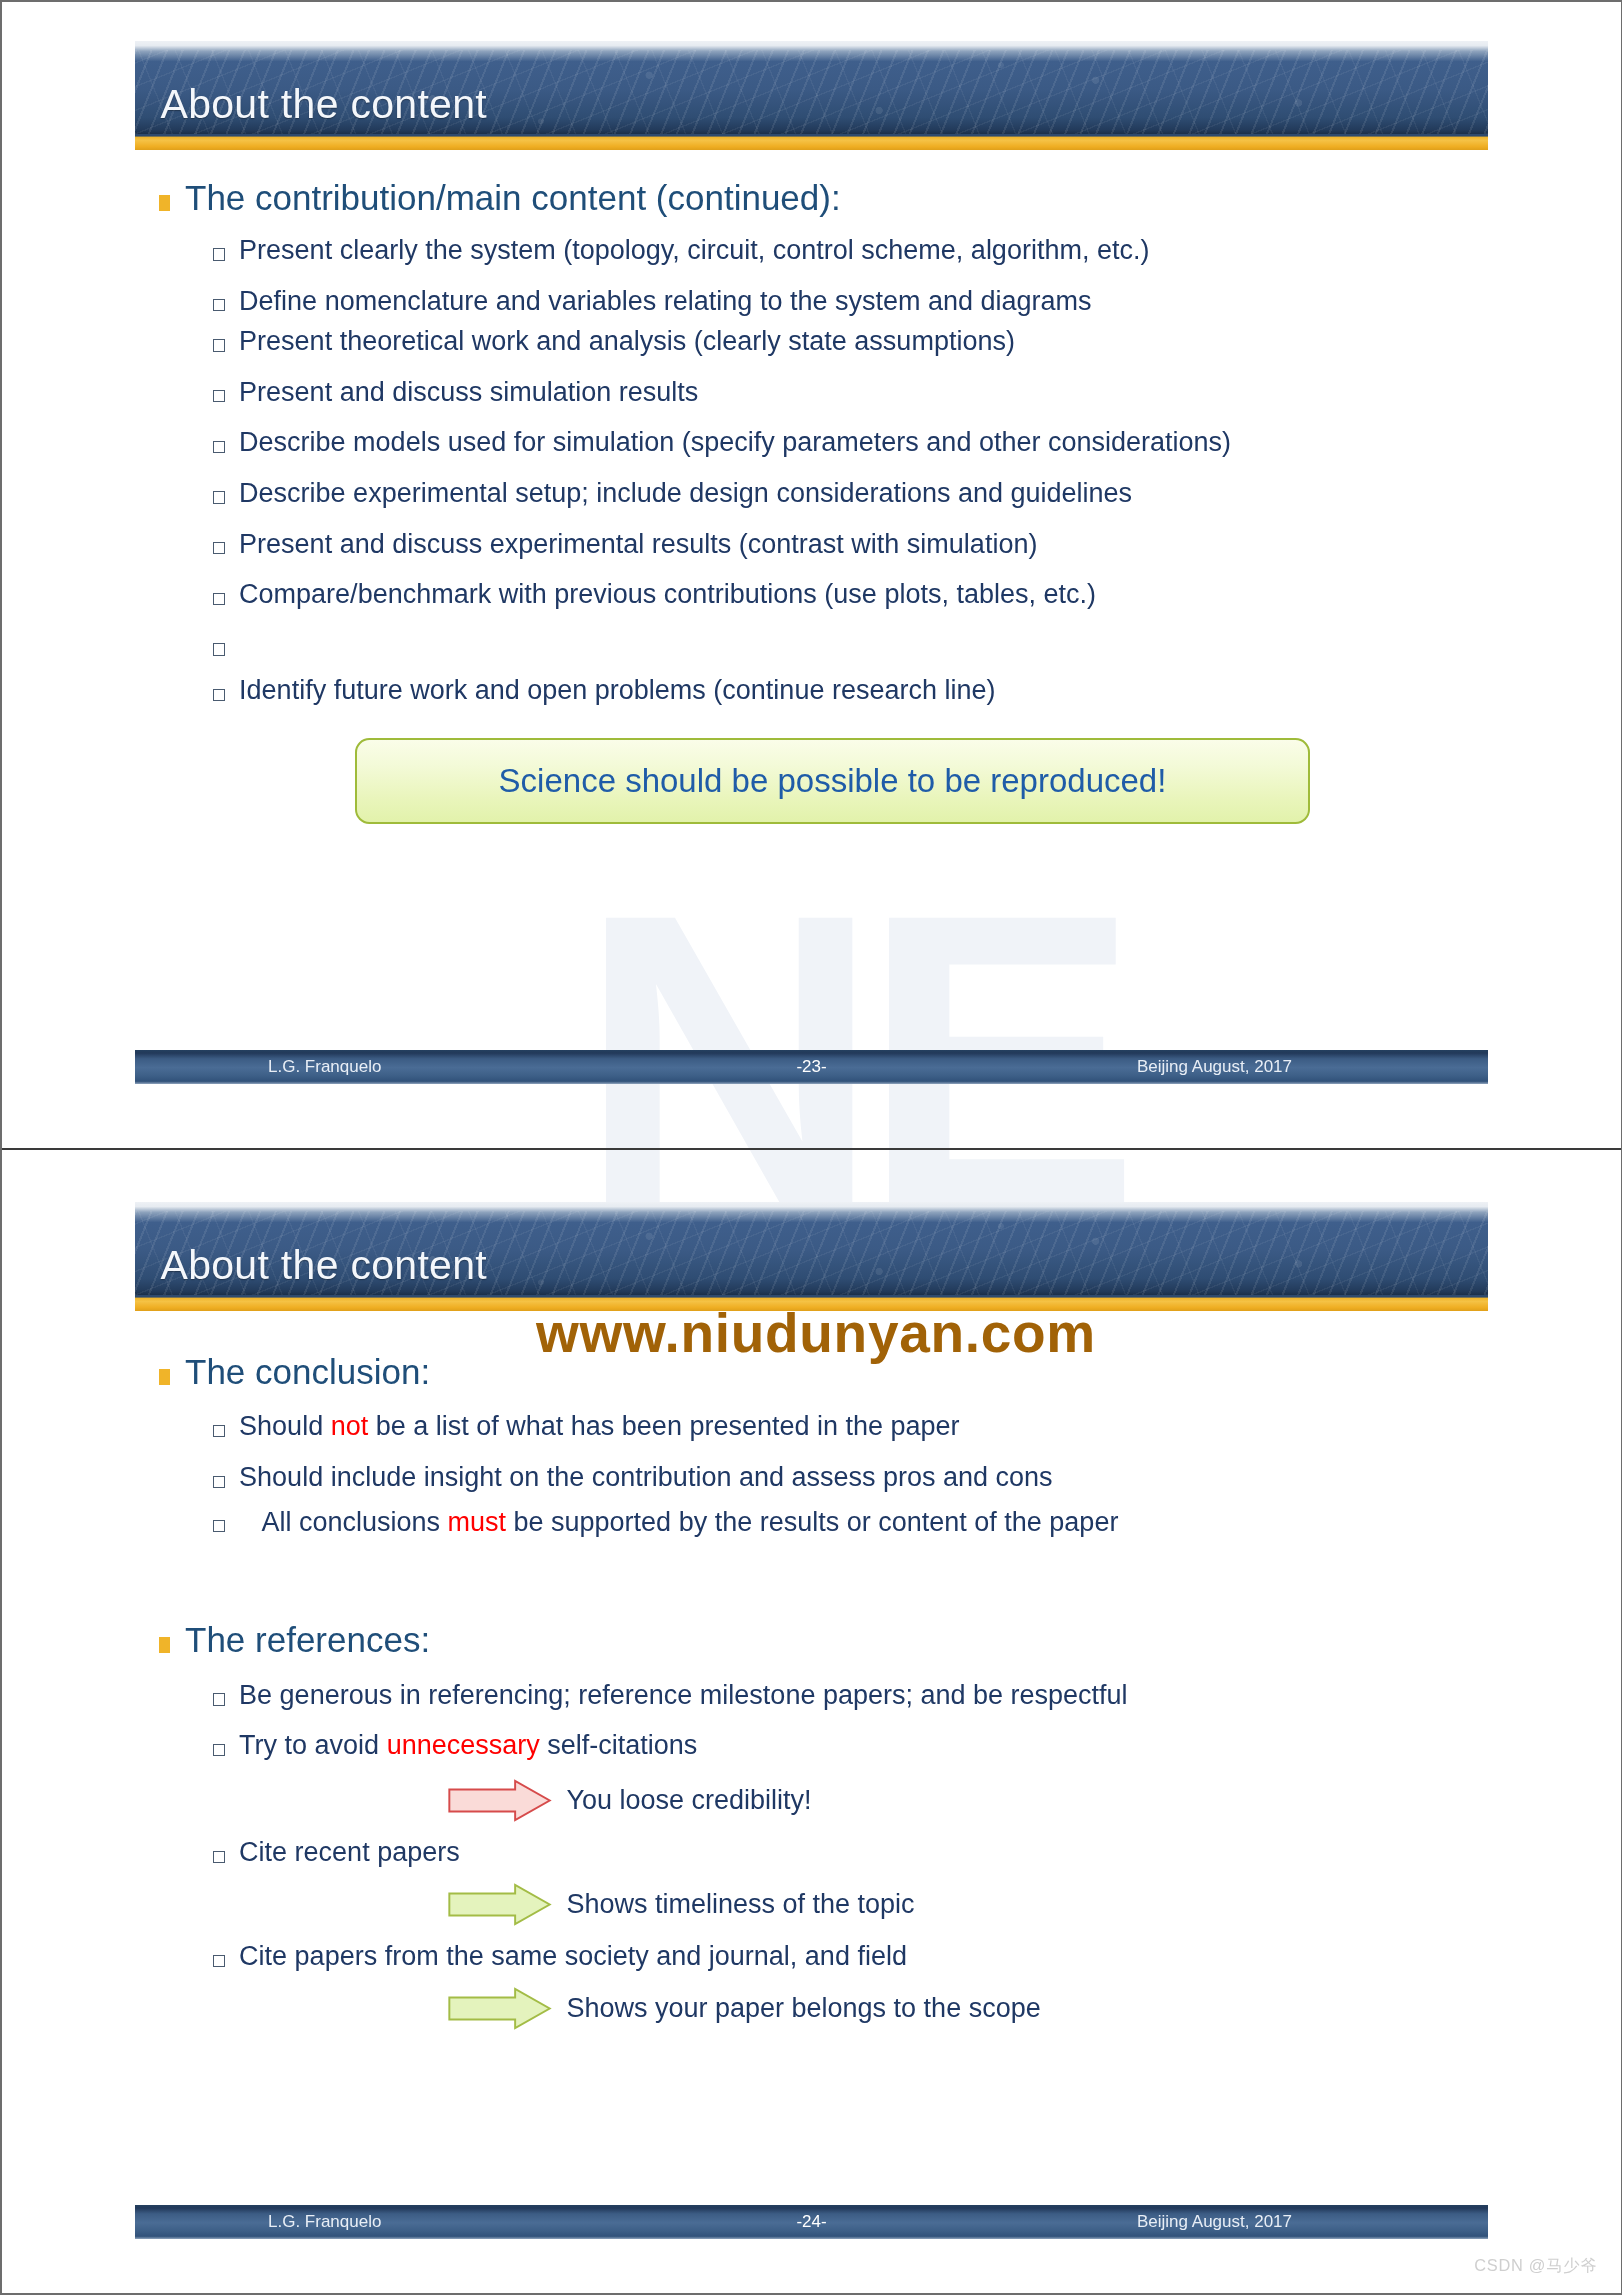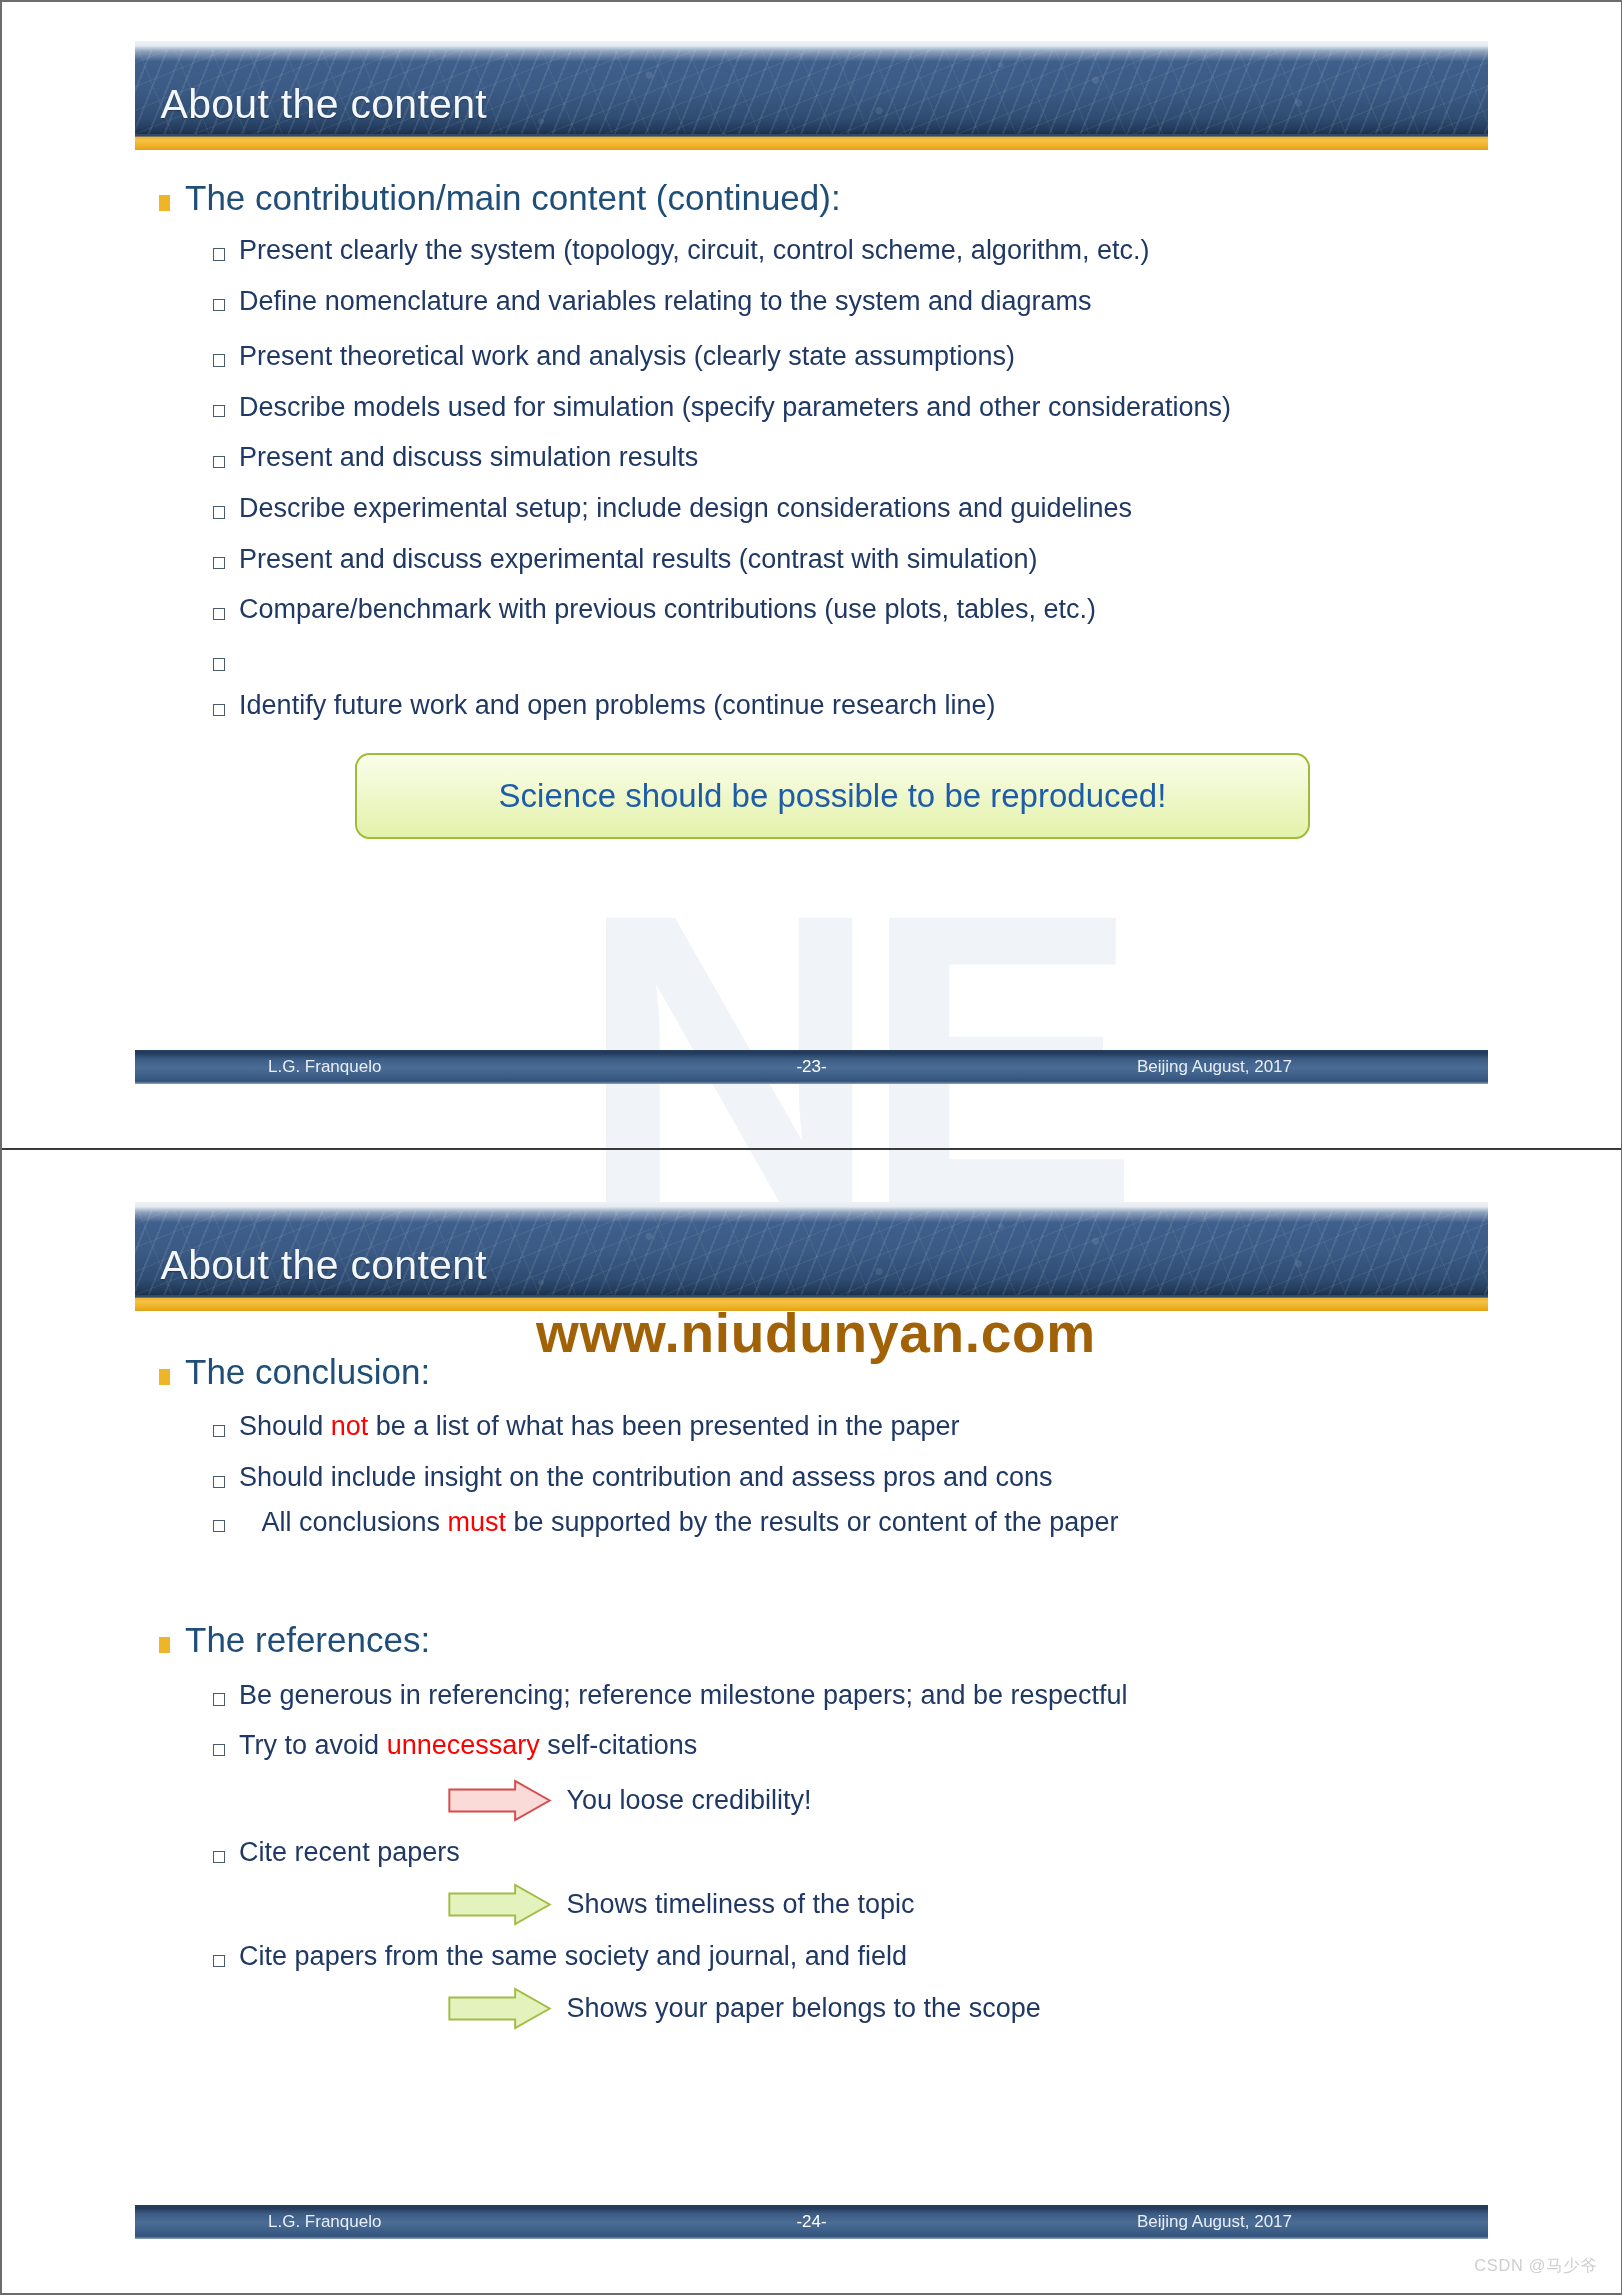--- a/index.html
+++ b/index.html
@@ -257,31 +257,31 @@
         <div style="height:17px;"></div>
 
         <div class="lvl2" style="margin-top:0px;">
           <span class="sq-hollow"></span>
           <span class="lvl2-text">Present clearly the system (topology, circuit, control scheme, algorithm, etc.)</span>
         </div>
         <div class="lvl2" style="margin-top:18.3px;">
           <span class="sq-hollow"></span>
           <span class="lvl2-text">Define nomenclature and variables relating to the system and diagrams</span>
         </div>
-        <div class="lvl2" style="margin-top:23px;">
+        <div class="lvl2" style="margin-top:8px;">
           <span class="sq-hollow"></span>
           <span class="lvl2-text">Present theoretical work and analysis (clearly state assumptions)</span>
         </div>
         <div class="lvl2" style="margin-top:18.3px;">
           <span class="sq-hollow"></span>
+          <span class="lvl2-text">Present and discuss simulation results</span>
+        </div>
+        <div class="lvl2" style="margin-top:18.3px;">
+          <span class="sq-hollow"></span>
           <span class="lvl2-text">Describe models used for simulation (specify parameters and other considerations)</span>
-        </div>
-        <div class="lvl2" style="margin-top:18.3px;">
-          <span class="sq-hollow"></span>
-          <span class="lvl2-text">Present and discuss simulation results</span>
         </div>
         <div class="lvl2" style="margin-top:18.3px;">
           <span class="sq-hollow"></span>
           <span class="lvl2-text">Describe experimental setup; include design considerations and guidelines</span>
         </div>
         <div class="lvl2" style="margin-top:18.3px;">
           <span class="sq-hollow"></span>
           <span class="lvl2-text">Present and discuss experimental results (contrast with simulation)</span>
         </div>
         <div class="lvl2" style="margin-top:18.3px;">

